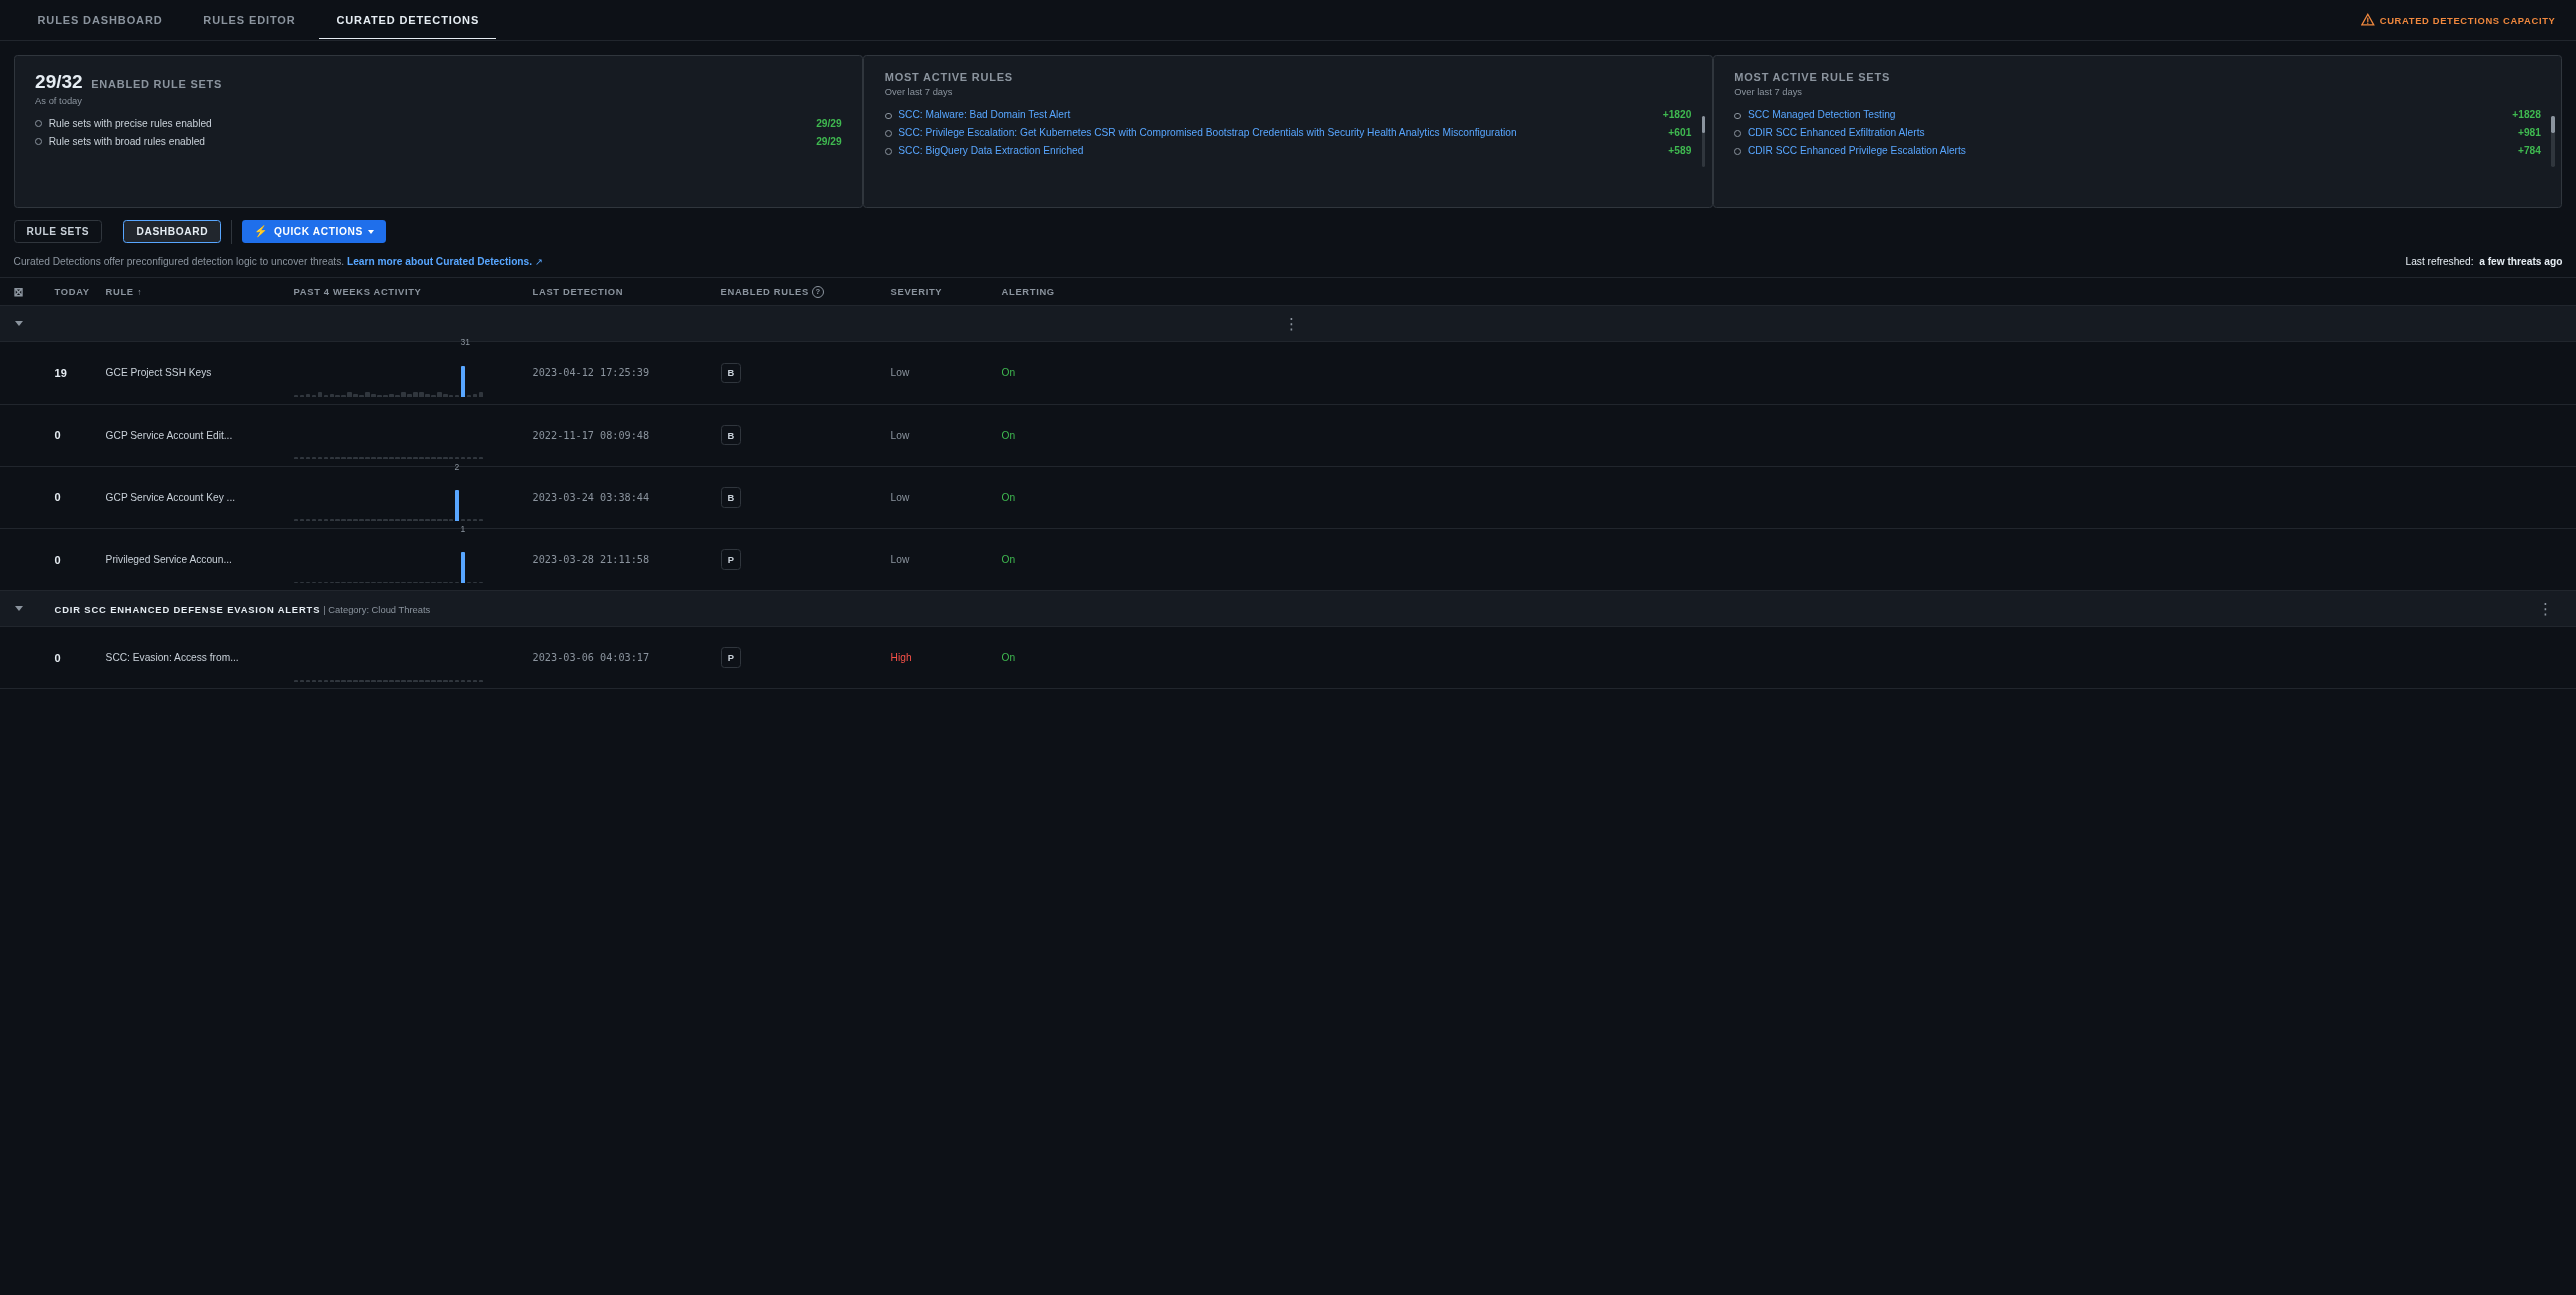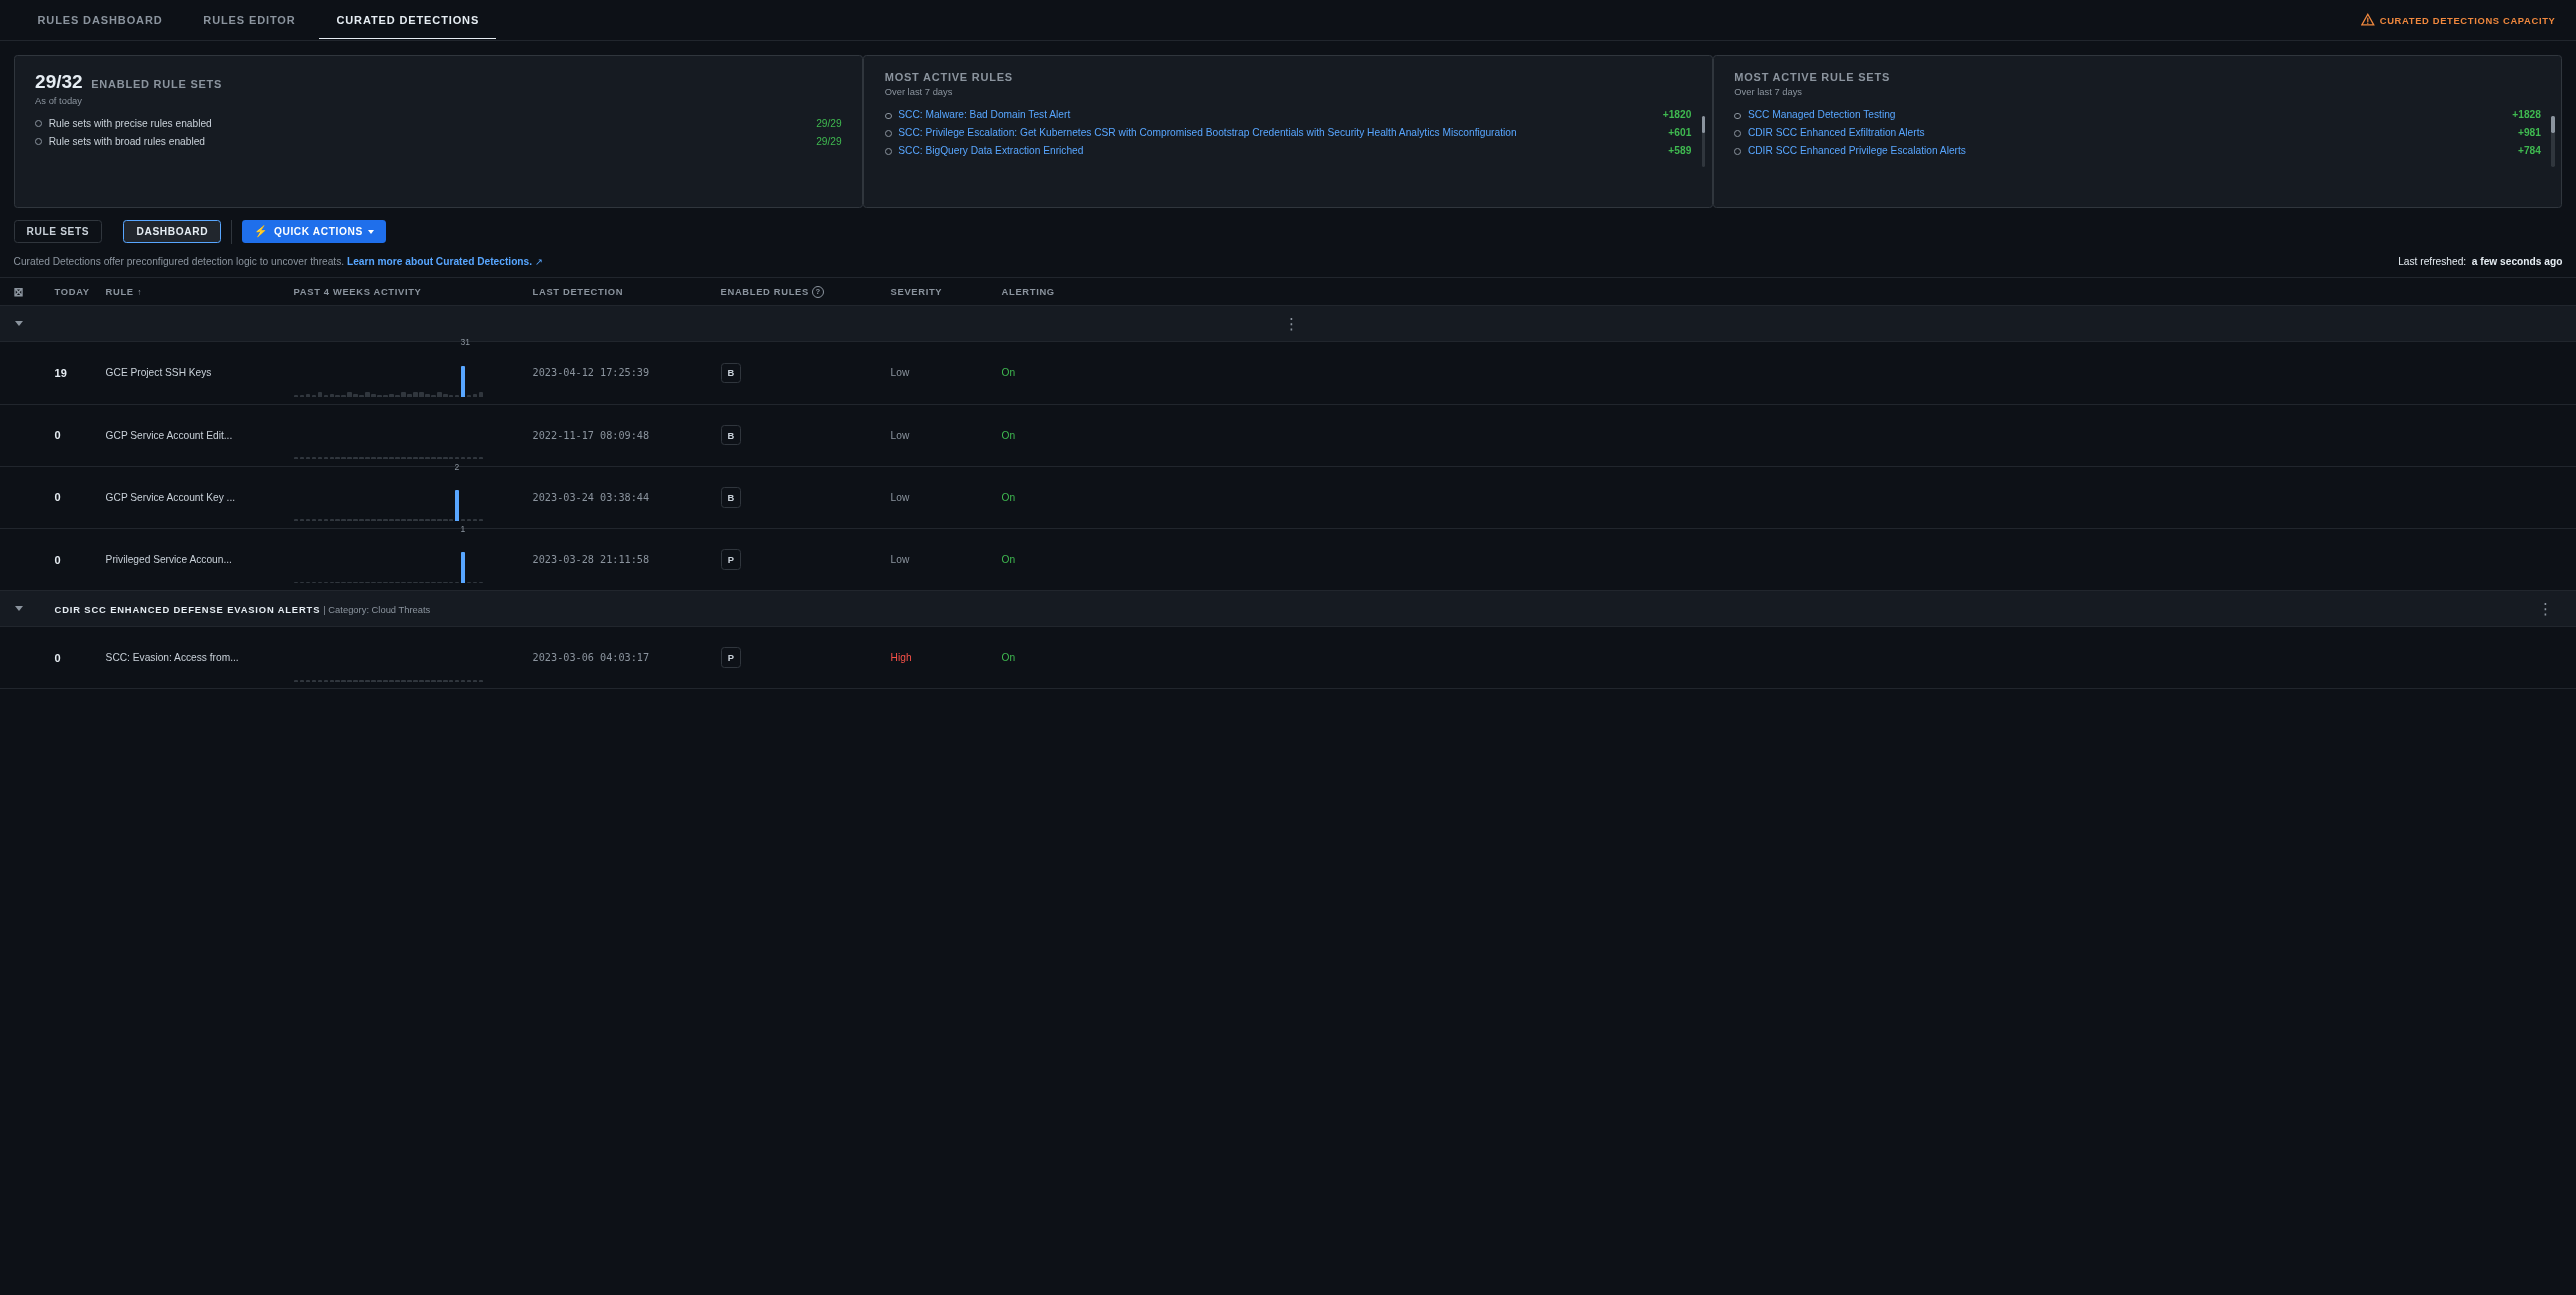--- a/index.html
+++ b/index.html
@@ -101,21 +101,21 @@
       width: 6.8px;
       height: 6.8px;
       border-radius: 50%;
       border: 0.9px solid #8b949e;
       background: transparent;
       flex-shrink: 0;
     }
     .stat-count {
       margin-left: auto;
       color: #3fb950;
-      font-weight: 400;
+      font-weight: 700;
     }
     .card-scroll-indicator {
       position: absolute;
       right: 6.8px;
       top: 60px;
       width: 3.4px;
       height: 51px;
       background: #30363d;
       border-radius: 1.7px;
     }
@@ -464,21 +464,21 @@
 </div>
 
 <div style="display:flex;align-items:center;padding:0 13.6px 10.2px 13.6px;">
   <span class="info-text">
     <span>Curated Detections offer preconfigured detection logic to uncover threats.</span>
     <a style="color:#58a6ff;cursor:pointer;">Learn more about Curated Detections.</a>
     <span style="font-size:9.4px;color:#58a6ff;"> ↗</span>
   </span>
   <span class="last-refresh">
     <span>Last refreshed:</span>
-    &nbsp;<span style="color:#e6edf3;font-weight:600;">a few seconds ago</span>
+    &nbsp;<span style="color:#e6edf3;font-weight:600;">a few threats ago</span>
   </span>
 </div>
 
 <div class="table-container">
 
   <div class="table-header">
     <div class="th">
       <span style="cursor:pointer;font-size:12px;">⊠</span>
     </div>
     <div class="th">TODAY</div>

